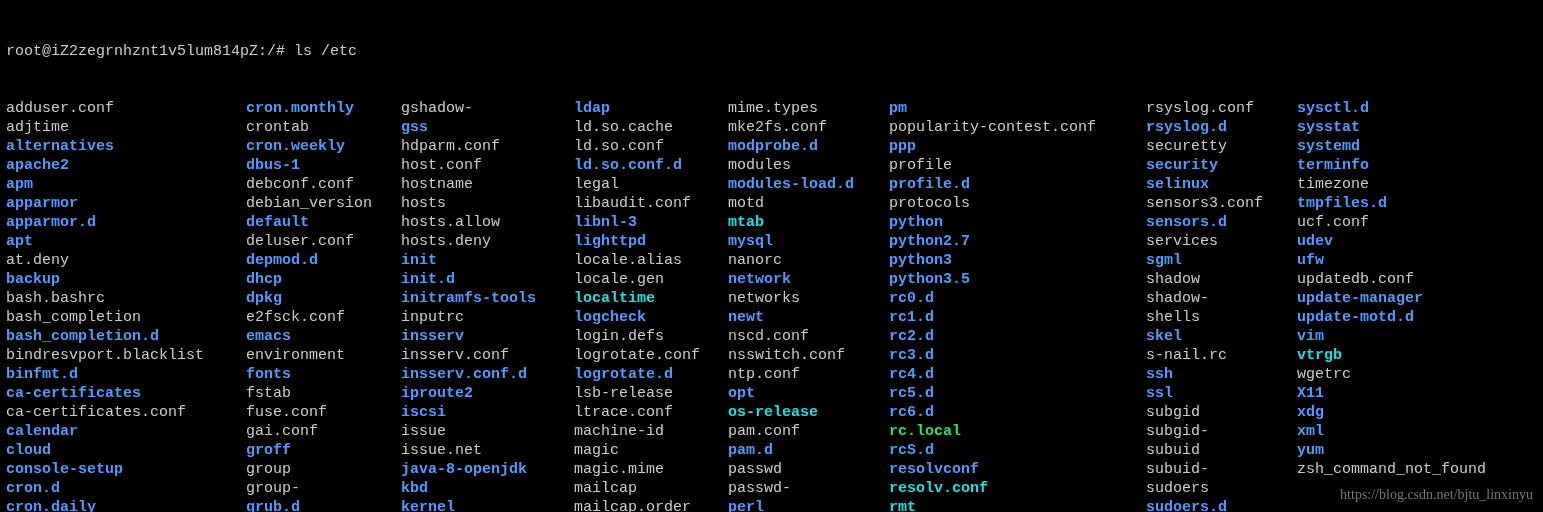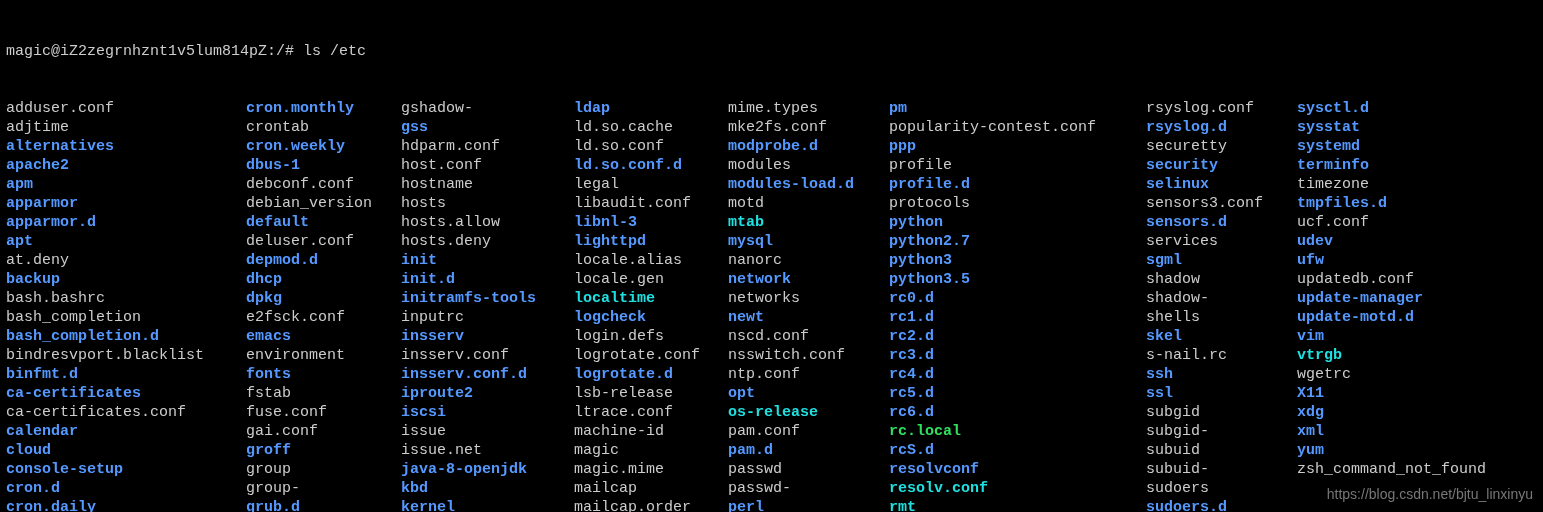--- a/index.html
+++ b/index.html
@@ -7,23 +7,23 @@
     line-height:19px;width:1543px;height:512px;overflow:hidden;}
   .term{padding:4px 6px;white-space:pre;position:relative;}
   .prompt-line{}
   .grid{position:relative;}
   .cell{position:absolute;}
   .plain{color:#cccccc;}
   .dir  {color:#5599ff;font-weight:bold;}
   .cyan {color:#1ee0e0;font-weight:bold;}
   .green{color:#2ee05e;font-weight:bold;}
   .watermark{position:absolute;right:10px;bottom:8px;
-             font-family:Liberation Sans, sans-serif;font-size:14px;color:#777;}
+             font-family:Liberation Serif, serif;font-size:14px;color:#777;}
 </style>
 </head>
 <body>
 
 <div class="term">
-  <div class="prompt-line">magic@iZ2zegrnhznt1v5lum814pZ:/# ls /etc</div>
+  <div class="prompt-line">root@iZ2zegrnhznt1v5lum814pZ:/# ls /etc</div>
   <div class="grid" id="ls-grid" style="height: 437px;"><span class="cell plain" style="left: 0px; top: 0px;">adduser.conf</span><span class="cell plain" style="left: 0px; top: 19px;">adjtime</span><span class="cell dir" style="left: 0px; top: 38px;">alternatives</span><span class="cell dir" style="left: 0px; top: 57px;">apache2</span><span class="cell dir" style="left: 0px; top: 76px;">apm</span><span class="cell dir" style="left: 0px; top: 95px;">apparmor</span><span class="cell dir" style="left: 0px; top: 114px;">apparmor.d</span><span class="cell dir" style="left: 0px; top: 133px;">apt</span><span class="cell plain" style="left: 0px; top: 152px;">at.deny</span><span class="cell dir" style="left: 0px; top: 171px;">backup</span><span class="cell plain" style="left: 0px; top: 190px;">bash.bashrc</span><span class="cell plain" style="left: 0px; top: 209px;">bash_completion</span><span class="cell dir" style="left: 0px; top: 228px;">bash_completion.d</span><span class="cell plain" style="left: 0px; top: 247px;">bindresvport.blacklist</span><span class="cell dir" style="left: 0px; top: 266px;">binfmt.d</span><span class="cell dir" style="left: 0px; top: 285px;">ca-certificates</span><span class="cell plain" style="left: 0px; top: 304px;">ca-certificates.conf</span><span class="cell dir" style="left: 0px; top: 323px;">calendar</span><span class="cell dir" style="left: 0px; top: 342px;">cloud</span><span class="cell dir" style="left: 0px; top: 361px;">console-setup</span><span class="cell dir" style="left: 0px; top: 380px;">cron.d</span><span class="cell dir" style="left: 0px; top: 399px;">cron.daily</span><span class="cell dir" style="left: 240px; top: 0px;">cron.monthly</span><span class="cell plain" style="left: 240px; top: 19px;">crontab</span><span class="cell dir" style="left: 240px; top: 38px;">cron.weekly</span><span class="cell dir" style="left: 240px; top: 57px;">dbus-1</span><span class="cell plain" style="left: 240px; top: 76px;">debconf.conf</span><span class="cell plain" style="left: 240px; top: 95px;">debian_version</span><span class="cell dir" style="left: 240px; top: 114px;">default</span><span class="cell plain" style="left: 240px; top: 133px;">deluser.conf</span><span class="cell dir" style="left: 240px; top: 152px;">depmod.d</span><span class="cell dir" style="left: 240px; top: 171px;">dhcp</span><span class="cell dir" style="left: 240px; top: 190px;">dpkg</span><span class="cell plain" style="left: 240px; top: 209px;">e2fsck.conf</span><span class="cell dir" style="left: 240px; top: 228px;">emacs</span><span class="cell plain" style="left: 240px; top: 247px;">environment</span><span class="cell dir" style="left: 240px; top: 266px;">fonts</span><span class="cell plain" style="left: 240px; top: 285px;">fstab</span><span class="cell plain" style="left: 240px; top: 304px;">fuse.conf</span><span class="cell plain" style="left: 240px; top: 323px;">gai.conf</span><span class="cell dir" style="left: 240px; top: 342px;">groff</span><span class="cell plain" style="left: 240px; top: 361px;">group</span><span class="cell plain" style="left: 240px; top: 380px;">group-</span><span class="cell dir" style="left: 240px; top: 399px;">grub.d</span><span class="cell plain" style="left: 395px; top: 0px;">gshadow-</span><span class="cell dir" style="left: 395px; top: 19px;">gss</span><span class="cell plain" style="left: 395px; top: 38px;">hdparm.conf</span><span class="cell plain" style="left: 395px; top: 57px;">host.conf</span><span class="cell plain" style="left: 395px; top: 76px;">hostname</span><span class="cell plain" style="left: 395px; top: 95px;">hosts</span><span class="cell plain" style="left: 395px; top: 114px;">hosts.allow</span><span class="cell plain" style="left: 395px; top: 133px;">hosts.deny</span><span class="cell dir" style="left: 395px; top: 152px;">init</span><span class="cell dir" style="left: 395px; top: 171px;">init.d</span><span class="cell dir" style="left: 395px; top: 190px;">initramfs-tools</span><span class="cell plain" style="left: 395px; top: 209px;">inputrc</span><span class="cell dir" style="left: 395px; top: 228px;">insserv</span><span class="cell plain" style="left: 395px; top: 247px;">insserv.conf</span><span class="cell dir" style="left: 395px; top: 266px;">insserv.conf.d</span><span class="cell dir" style="left: 395px; top: 285px;">iproute2</span><span class="cell dir" style="left: 395px; top: 304px;">iscsi</span><span class="cell plain" style="left: 395px; top: 323px;">issue</span><span class="cell plain" style="left: 395px; top: 342px;">issue.net</span><span class="cell dir" style="left: 395px; top: 361px;">java-8-openjdk</span><span class="cell dir" style="left: 395px; top: 380px;">kbd</span><span class="cell dir" style="left: 395px; top: 399px;">kernel</span><span class="cell dir" style="left: 568px; top: 0px;">ldap</span><span class="cell plain" style="left: 568px; top: 19px;">ld.so.cache</span><span class="cell plain" style="left: 568px; top: 38px;">ld.so.conf</span><span class="cell dir" style="left: 568px; top: 57px;">ld.so.conf.d</span><span class="cell plain" style="left: 568px; top: 76px;">legal</span><span class="cell plain" style="left: 568px; top: 95px;">libaudit.conf</span><span class="cell dir" style="left: 568px; top: 114px;">libnl-3</span><span class="cell dir" style="left: 568px; top: 133px;">lighttpd</span><span class="cell plain" style="left: 568px; top: 152px;">locale.alias</span><span class="cell plain" style="left: 568px; top: 171px;">locale.gen</span><span class="cell cyan" style="left: 568px; top: 190px;">localtime</span><span class="cell dir" style="left: 568px; top: 209px;">logcheck</span><span class="cell plain" style="left: 568px; top: 228px;">login.defs</span><span class="cell plain" style="left: 568px; top: 247px;">logrotate.conf</span><span class="cell dir" style="left: 568px; top: 266px;">logrotate.d</span><span class="cell plain" style="left: 568px; top: 285px;">lsb-release</span><span class="cell plain" style="left: 568px; top: 304px;">ltrace.conf</span><span class="cell plain" style="left: 568px; top: 323px;">machine-id</span><span class="cell plain" style="left: 568px; top: 342px;">magic</span><span class="cell plain" style="left: 568px; top: 361px;">magic.mime</span><span class="cell plain" style="left: 568px; top: 380px;">mailcap</span><span class="cell plain" style="left: 568px; top: 399px;">mailcap.order</span><span class="cell plain" style="left: 722px; top: 0px;">mime.types</span><span class="cell plain" style="left: 722px; top: 19px;">mke2fs.conf</span><span class="cell dir" style="left: 722px; top: 38px;">modprobe.d</span><span class="cell plain" style="left: 722px; top: 57px;">modules</span><span class="cell dir" style="left: 722px; top: 76px;">modules-load.d</span><span class="cell plain" style="left: 722px; top: 95px;">motd</span><span class="cell cyan" style="left: 722px; top: 114px;">mtab</span><span class="cell dir" style="left: 722px; top: 133px;">mysql</span><span class="cell plain" style="left: 722px; top: 152px;">nanorc</span><span class="cell dir" style="left: 722px; top: 171px;">network</span><span class="cell plain" style="left: 722px; top: 190px;">networks</span><span class="cell dir" style="left: 722px; top: 209px;">newt</span><span class="cell plain" style="left: 722px; top: 228px;">nscd.conf</span><span class="cell plain" style="left: 722px; top: 247px;">nsswitch.conf</span><span class="cell plain" style="left: 722px; top: 266px;">ntp.conf</span><span class="cell dir" style="left: 722px; top: 285px;">opt</span><span class="cell cyan" style="left: 722px; top: 304px;">os-release</span><span class="cell plain" style="left: 722px; top: 323px;">pam.conf</span><span class="cell dir" style="left: 722px; top: 342px;">pam.d</span><span class="cell plain" style="left: 722px; top: 361px;">passwd</span><span class="cell plain" style="left: 722px; top: 380px;">passwd-</span><span class="cell dir" style="left: 722px; top: 399px;">perl</span><span class="cell dir" style="left: 883px; top: 0px;">pm</span><span class="cell plain" style="left: 883px; top: 19px;">popularity-contest.conf</span><span class="cell dir" style="left: 883px; top: 38px;">ppp</span><span class="cell plain" style="left: 883px; top: 57px;">profile</span><span class="cell dir" style="left: 883px; top: 76px;">profile.d</span><span class="cell plain" style="left: 883px; top: 95px;">protocols</span><span class="cell dir" style="left: 883px; top: 114px;">python</span><span class="cell dir" style="left: 883px; top: 133px;">python2.7</span><span class="cell dir" style="left: 883px; top: 152px;">python3</span><span class="cell dir" style="left: 883px; top: 171px;">python3.5</span><span class="cell dir" style="left: 883px; top: 190px;">rc0.d</span><span class="cell dir" style="left: 883px; top: 209px;">rc1.d</span><span class="cell dir" style="left: 883px; top: 228px;">rc2.d</span><span class="cell dir" style="left: 883px; top: 247px;">rc3.d</span><span class="cell dir" style="left: 883px; top: 266px;">rc4.d</span><span class="cell dir" style="left: 883px; top: 285px;">rc5.d</span><span class="cell dir" style="left: 883px; top: 304px;">rc6.d</span><span class="cell green" style="left: 883px; top: 323px;">rc.local</span><span class="cell dir" style="left: 883px; top: 342px;">rcS.d</span><span class="cell dir" style="left: 883px; top: 361px;">resolvconf</span><span class="cell cyan" style="left: 883px; top: 380px;">resolv.conf</span><span class="cell cyan" style="left: 883px; top: 399px;">rmt</span><span class="cell plain" style="left: 1140px; top: 0px;">rsyslog.conf</span><span class="cell dir" style="left: 1140px; top: 19px;">rsyslog.d</span><span class="cell plain" style="left: 1140px; top: 38px;">securetty</span><span class="cell dir" style="left: 1140px; top: 57px;">security</span><span class="cell dir" style="left: 1140px; top: 76px;">selinux</span><span class="cell plain" style="left: 1140px; top: 95px;">sensors3.conf</span><span class="cell dir" style="left: 1140px; top: 114px;">sensors.d</span><span class="cell plain" style="left: 1140px; top: 133px;">services</span><span class="cell dir" style="left: 1140px; top: 152px;">sgml</span><span class="cell plain" style="left: 1140px; top: 171px;">shadow</span><span class="cell plain" style="left: 1140px; top: 190px;">shadow-</span><span class="cell plain" style="left: 1140px; top: 209px;">shells</span><span class="cell dir" style="left: 1140px; top: 228px;">skel</span><span class="cell plain" style="left: 1140px; top: 247px;">s-nail.rc</span><span class="cell dir" style="left: 1140px; top: 266px;">ssh</span><span class="cell dir" style="left: 1140px; top: 285px;">ssl</span><span class="cell plain" style="left: 1140px; top: 304px;">subgid</span><span class="cell plain" style="left: 1140px; top: 323px;">subgid-</span><span class="cell plain" style="left: 1140px; top: 342px;">subuid</span><span class="cell plain" style="left: 1140px; top: 361px;">subuid-</span><span class="cell plain" style="left: 1140px; top: 380px;">sudoers</span><span class="cell dir" style="left: 1140px; top: 399px;">sudoers.d</span><span class="cell dir" style="left: 1291px; top: 0px;">sysctl.d</span><span class="cell dir" style="left: 1291px; top: 19px;">sysstat</span><span class="cell dir" style="left: 1291px; top: 38px;">systemd</span><span class="cell dir" style="left: 1291px; top: 57px;">terminfo</span><span class="cell plain" style="left: 1291px; top: 76px;">timezone</span><span class="cell dir" style="left: 1291px; top: 95px;">tmpfiles.d</span><span class="cell plain" style="left: 1291px; top: 114px;">ucf.conf</span><span class="cell dir" style="left: 1291px; top: 133px;">udev</span><span class="cell dir" style="left: 1291px; top: 152px;">ufw</span><span class="cell plain" style="left: 1291px; top: 171px;">updatedb.conf</span><span class="cell dir" style="left: 1291px; top: 190px;">update-manager</span><span class="cell dir" style="left: 1291px; top: 209px;">update-motd.d</span><span class="cell dir" style="left: 1291px; top: 228px;">vim</span><span class="cell cyan" style="left: 1291px; top: 247px;">vtrgb</span><span class="cell plain" style="left: 1291px; top: 266px;">wgetrc</span><span class="cell dir" style="left: 1291px; top: 285px;">X11</span><span class="cell dir" style="left: 1291px; top: 304px;">xdg</span><span class="cell dir" style="left: 1291px; top: 323px;">xml</span><span class="cell dir" style="left: 1291px; top: 342px;">yum</span><span class="cell plain" style="left: 1291px; top: 361px;">zsh_command_not_found</span></div>
 </div>
 
 <div class="watermark">https://blog.csdn.net/bjtu_linxinyu</div>
 
 </body></html>

